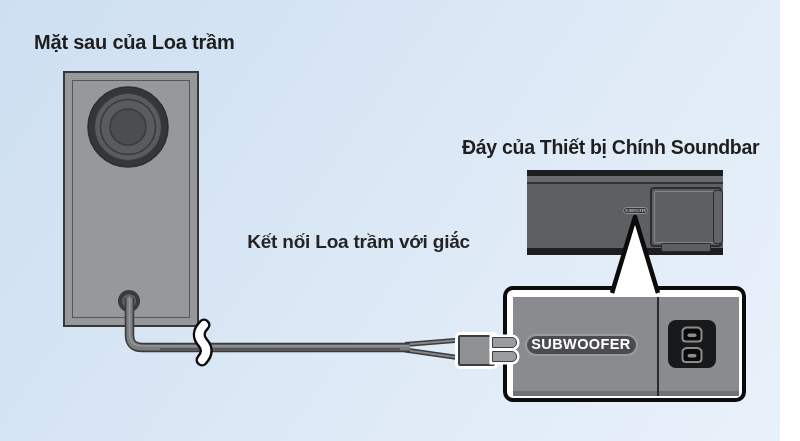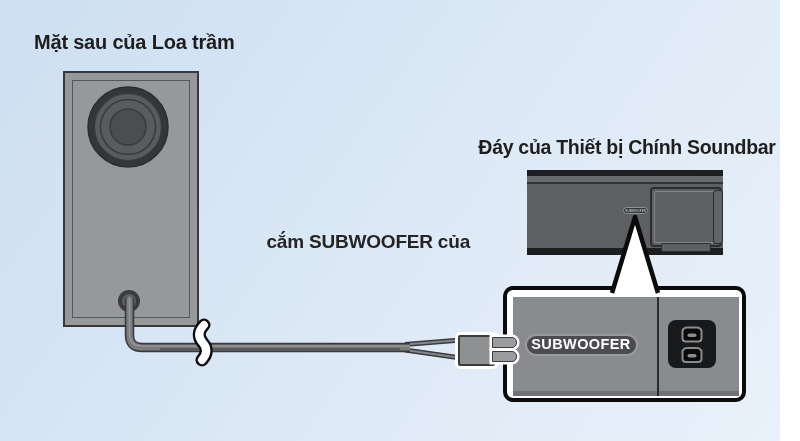--- a/index.html
+++ b/index.html
@@ -32,21 +32,21 @@
          border-radius:0 5px 5px 0;box-sizing:border-box;
          box-shadow:0 0 0 2.5px #ffffff;z-index:8;}
   #plug-prong-top{left:492px;top:337px;}
   #plug-prong-bottom{left:492px;top:351px;}
 
   
   #instruction{left:210px;top:227px;width:260px;text-align:right;
                font-size:19px;line-height:30.5px;font-weight:700;color:#242424;letter-spacing:-0.2px;}
 
   
-  #bar-title{left:462px;top:135px;width:330px;text-align:center;font-size:19.5px;
+  #bar-title{left:462px;top:135px;width:330px;text-align:left;font-size:19.5px;
              line-height:24px;letter-spacing:-0.3px;}
   #soundbar{left:527px;top:170px;width:196px;height:85px;z-index:1;}
   #bar-strip-top{position:absolute;left:0;top:0;width:100%;height:6px;background:#1d1e20;}
   #bar-band{position:absolute;left:0;top:6px;width:100%;height:6px;background:#696a6d;}
   #bar-line{position:absolute;left:0;top:12px;width:100%;height:2px;background:#323335;}
   #bar-body{position:absolute;left:0;top:14px;width:100%;height:64px;background:#5e5f62;}
   #bar-strip-bottom{position:absolute;left:0;top:78px;width:100%;height:7px;background:#1d1e20;}
   #bar-panel{position:absolute;left:123px;top:17px;width:72px;height:60px;background:#5e5f62;
              border:2px solid #2b2c2e;border-radius:4px;box-sizing:border-box;}
   #bar-panel-inner{position:absolute;left:2px;top:2px;right:2px;bottom:2px;
@@ -109,21 +109,21 @@
       <path d="M104,37 q-9,9 -1,18 q7,8 -1,17" fill="none" stroke="#0b0b0b" stroke-width="13" stroke-linecap="round"></path>
       <path d="M104,37 q-9,9 -1,18 q7,8 -1,17" fill="none" stroke="#ffffff" stroke-width="8" stroke-linecap="round"></path>
     </g>
   </svg>
 
   <div class="abs" id="plug-body"></div>
   <div class="abs prong" id="plug-prong-top"></div>
   <div class="abs prong" id="plug-prong-bottom"></div>
 
   <div class="abs caption" id="instruction">
-    <div>cắm SUBWOOFER của</div>
+    <div>Kết nối Loa trầm với giắc</div>
   </div>
 
   <div class="abs caption" id="bar-title">Đáy của Thiết bị Chính Soundbar</div>
 
   <div class="abs" id="soundbar">
     <div id="bar-strip-top"></div>
     <div id="bar-band"></div>
     <div id="bar-line"></div>
     <div id="bar-body"></div>
     <div id="bar-strip-bottom"></div>

